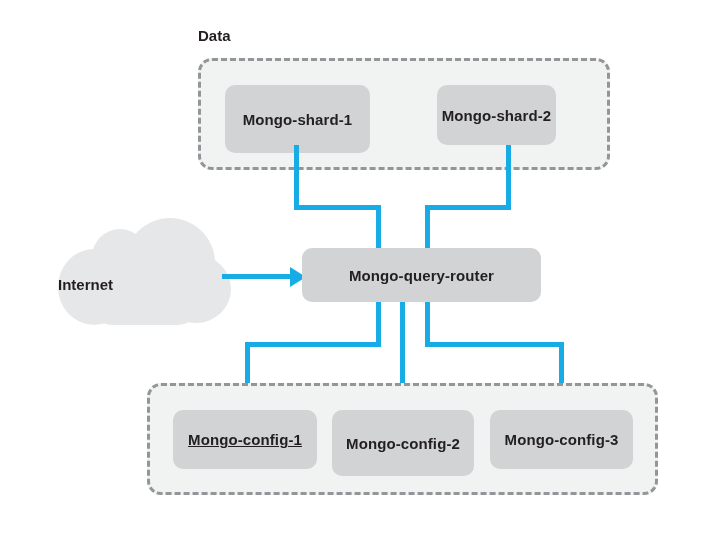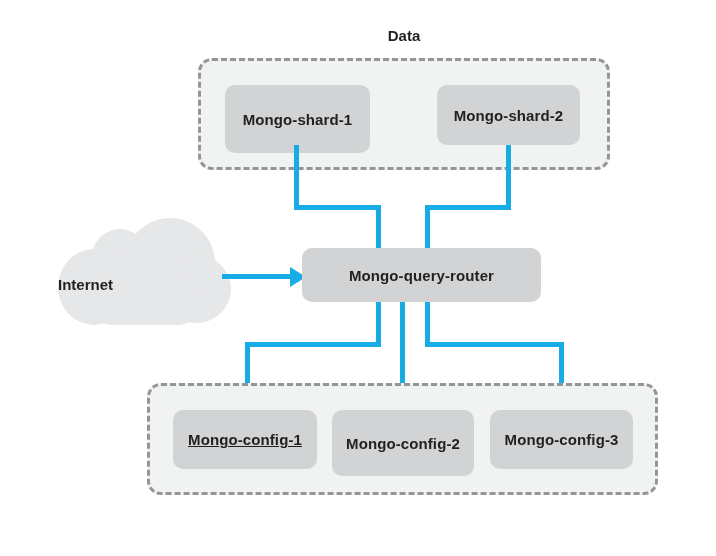--- a/index.html
+++ b/index.html
@@ -28,21 +28,21 @@
     display: flex;
     align-items: center;
     justify-content: center;
     font-size: 15px;
     font-weight: 700;
     letter-spacing: 0.1px;
     color: var(--text, #231f20);
   }
   .glabel {
     position: absolute;
-    text-align: center;
+    text-align: left;
     font-size: 15px;
     font-weight: 700;
     color: var(--text, #231f20);
   }
   .seg {
     position: absolute;
     background: var(--connector, #17ace5);
   }
   .cloud-svg { position: absolute; left: 56px; top: 217px; }
   .cloud-shape { fill: var(--cloud-fill, #e6e7e8); }
@@ -71,21 +71,21 @@
 </head>
 <body>
 
 <div class="canvas">
 
   <div class="glabel" style="left:198px; top:27px; width:412px;">Data</div>
   <div class="group" style="left:198px; top:58px; width:412px; height:112px;"></div>
   <div class="node" style="left:225px; top:85px; width:145px; height:68px;">
     <span>Mongo-shard-1</span>
   </div>
-  <div class="node" style="left:437px; top:85px; width:143px; height:60px;">
+  <div class="node" style="left:437px; top:85px; width:119px; height:60px;">
     <span>Mongo-shard-2</span>
   </div>
 
   <div class="seg" style="left:294px; top:145px; width:5px; height:65px;"></div>
   <div class="seg" style="left:294px; top:205px; width:87px; height:5px;"></div>
   <div class="seg" style="left:376px; top:205px; width:5px; height:43px;"></div>
   <div class="seg" style="left:506px; top:145px; width:5px; height:65px;"></div>
   <div class="seg" style="left:425px; top:205px; width:86px; height:5px;"></div>
   <div class="seg" style="left:425px; top:205px; width:5px; height:43px;"></div>
 

